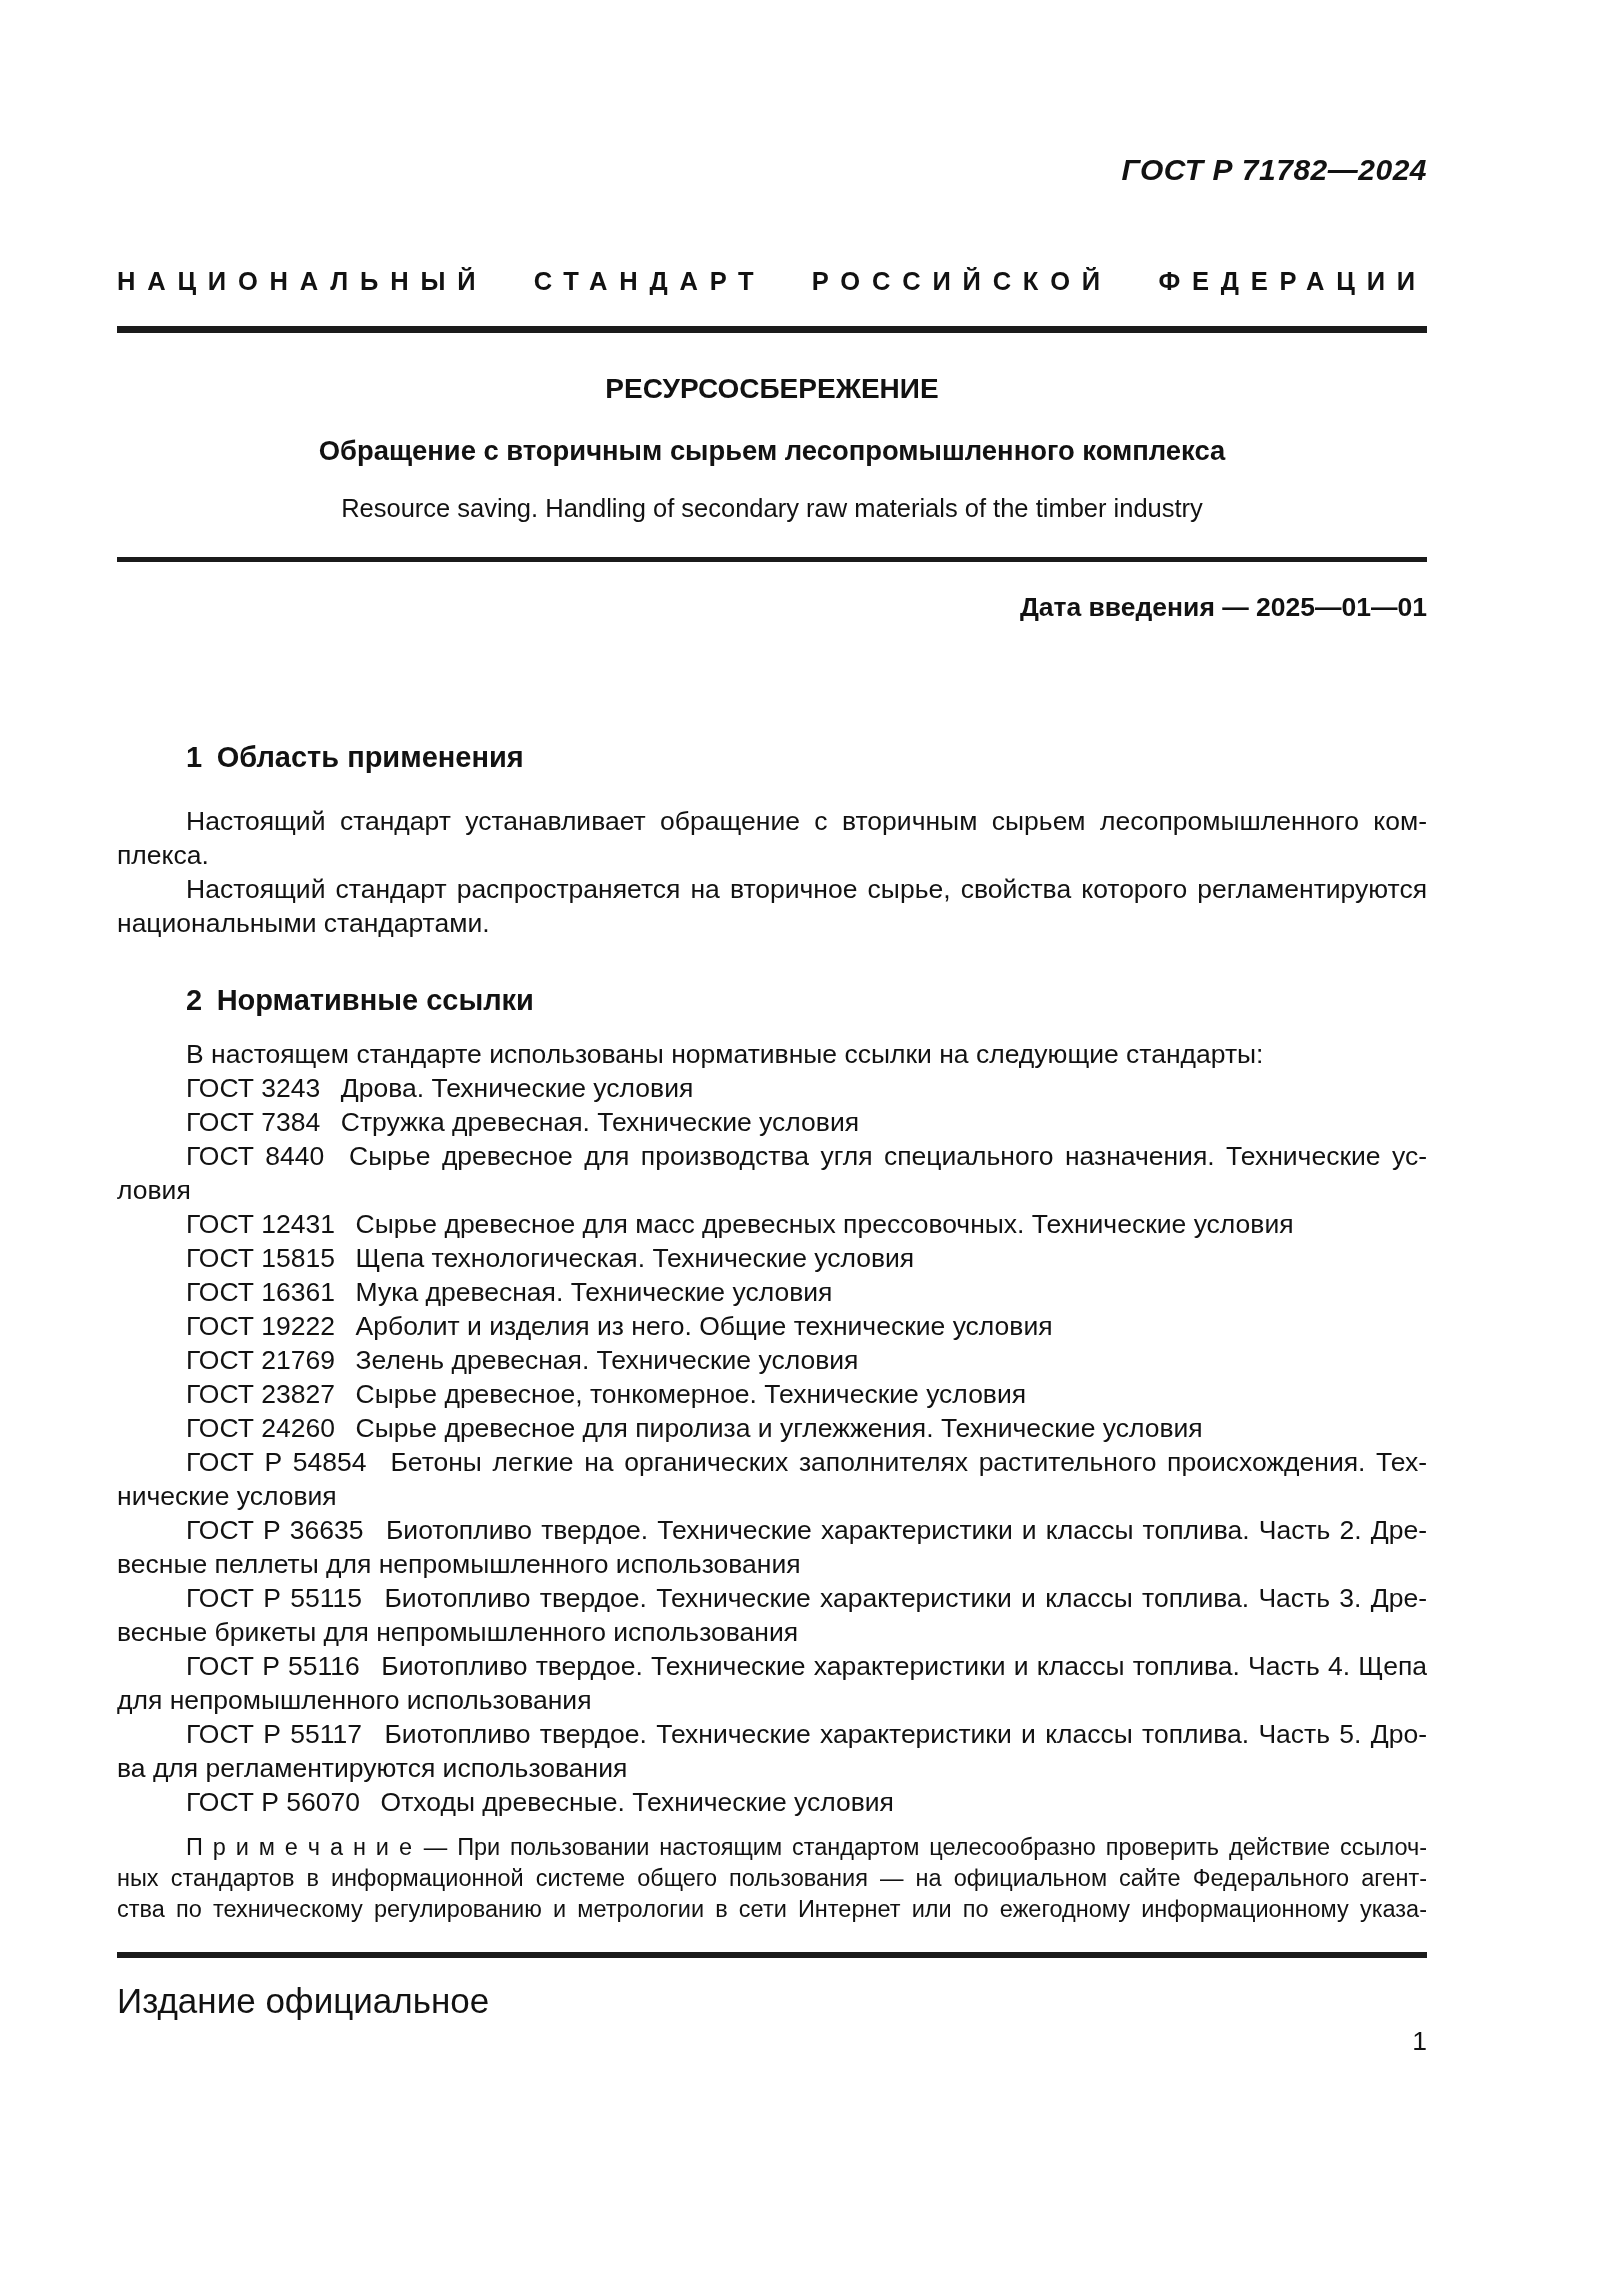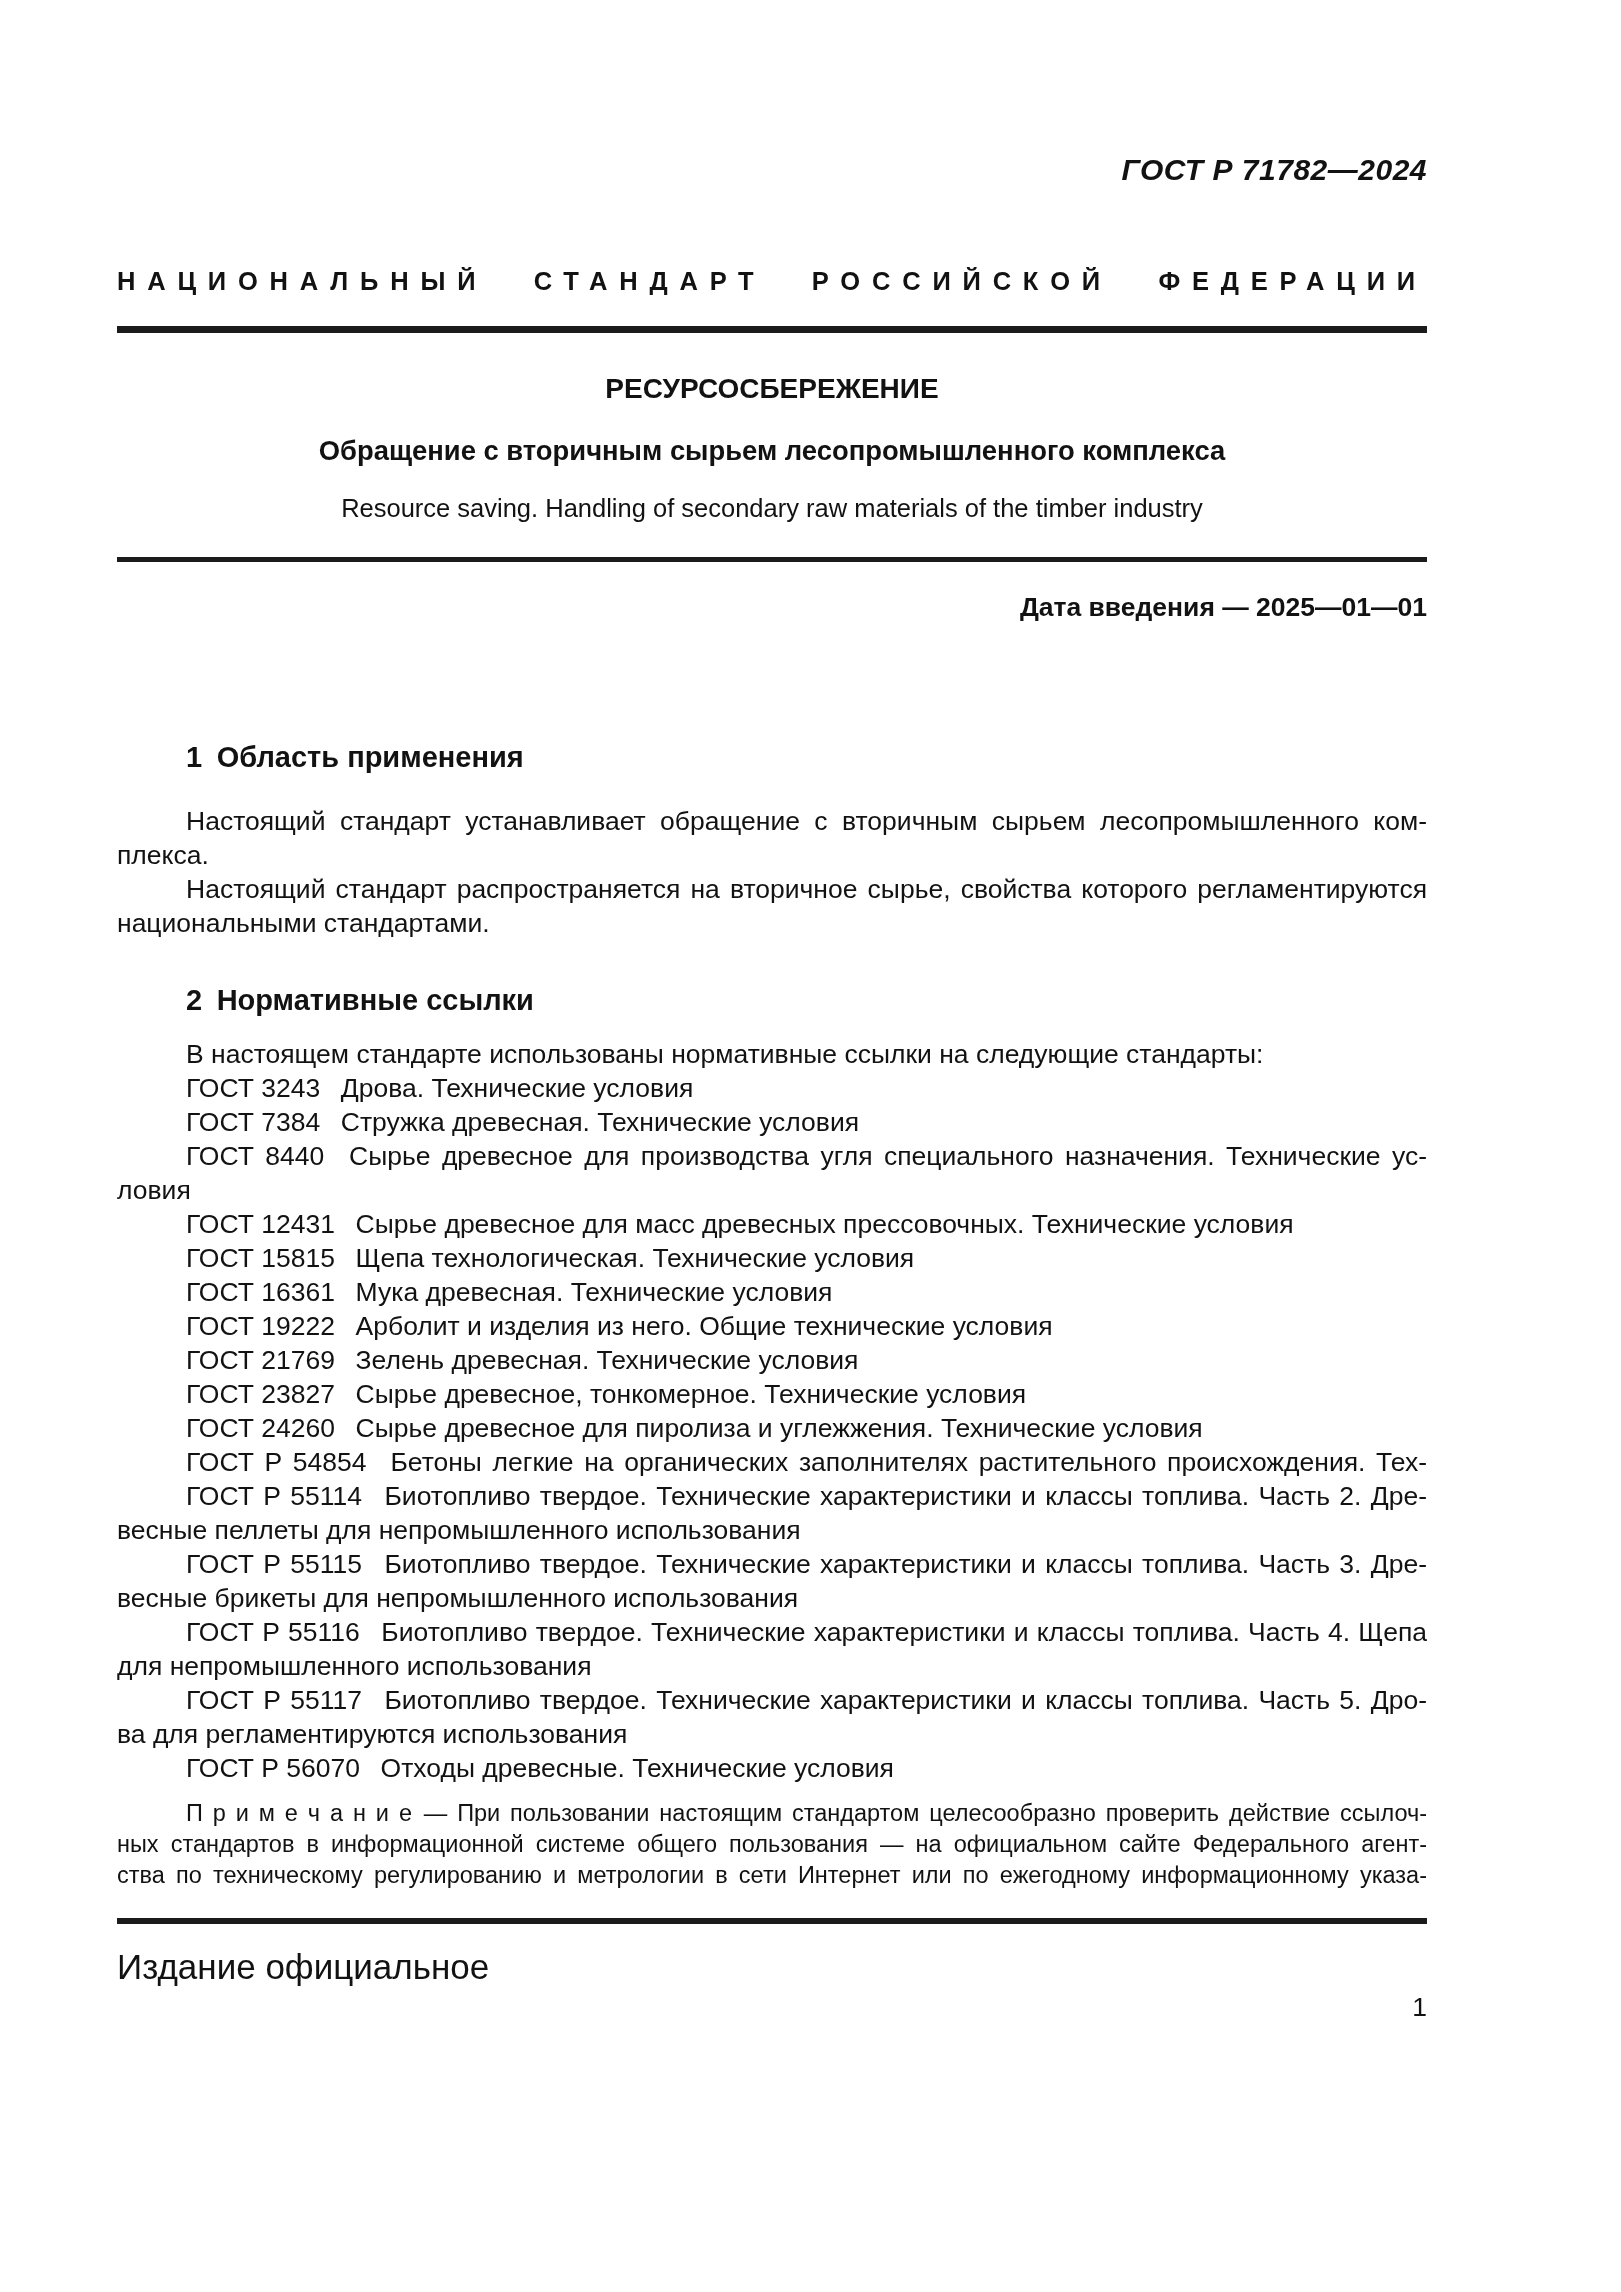--- a/index.html
+++ b/index.html
@@ -131,21 +131,22 @@
           <div class="line ind fill">ГОСТ 8440  Сырье древесное для производства угля специального назначения. Технические ус-</div>
           <div class="line">ловия</div>
           <div class="line ind">ГОСТ 12431  Сырье древесное для масс древесных прессовочных. Технические условия</div>
           <div class="line ind">ГОСТ 15815  Щепа технологическая. Технические условия</div>
           <div class="line ind">ГОСТ 16361  Мука древесная. Технические условия</div>
           <div class="line ind">ГОСТ 19222  Арболит и изделия из него. Общие технические условия</div>
           <div class="line ind">ГОСТ 21769  Зелень древесная. Технические условия</div>
           <div class="line ind">ГОСТ 23827  Сырье древесное, тонкомерное. Технические условия</div>
           <div class="line ind">ГОСТ 24260  Сырье древесное для пиролиза и углежжения. Технические условия</div>
           <div class="line ind fill">ГОСТ Р 54854  Бетоны легкие на органических заполнителях растительного происхождения. Тех-</div>
-          <div class="line ind fill">ГОСТ Р 55114  Биотопливо твердое. Технические характеристики и классы топлива. Часть 2. Дре-</div>
+          <div class="line">нические условия</div>
+          <div class="line ind fill">ГОСТ Р 36635  Биотопливо твердое. Технические характеристики и классы топлива. Часть 2. Дре-</div>
           <div class="line">весные пеллеты для непромышленного использования</div>
           <div class="line ind fill">ГОСТ Р 55115  Биотопливо твердое. Технические характеристики и классы топлива. Часть 3. Дре-</div>
           <div class="line">весные брикеты для непромышленного использования</div>
           <div class="line ind fill">ГОСТ Р 55116  Биотопливо твердое. Технические характеристики и классы топлива. Часть 4. Щепа</div>
           <div class="line">для непромышленного использования</div>
           <div class="line ind fill">ГОСТ Р 55117  Биотопливо твердое. Технические характеристики и классы топлива. Часть 5. Дро-</div>
           <div class="line">ва для регламентируются использования</div>
           <div class="line ind">ГОСТ Р 56070  Отходы древесные. Технические условия</div>
         </div>
         <div class="block note">

